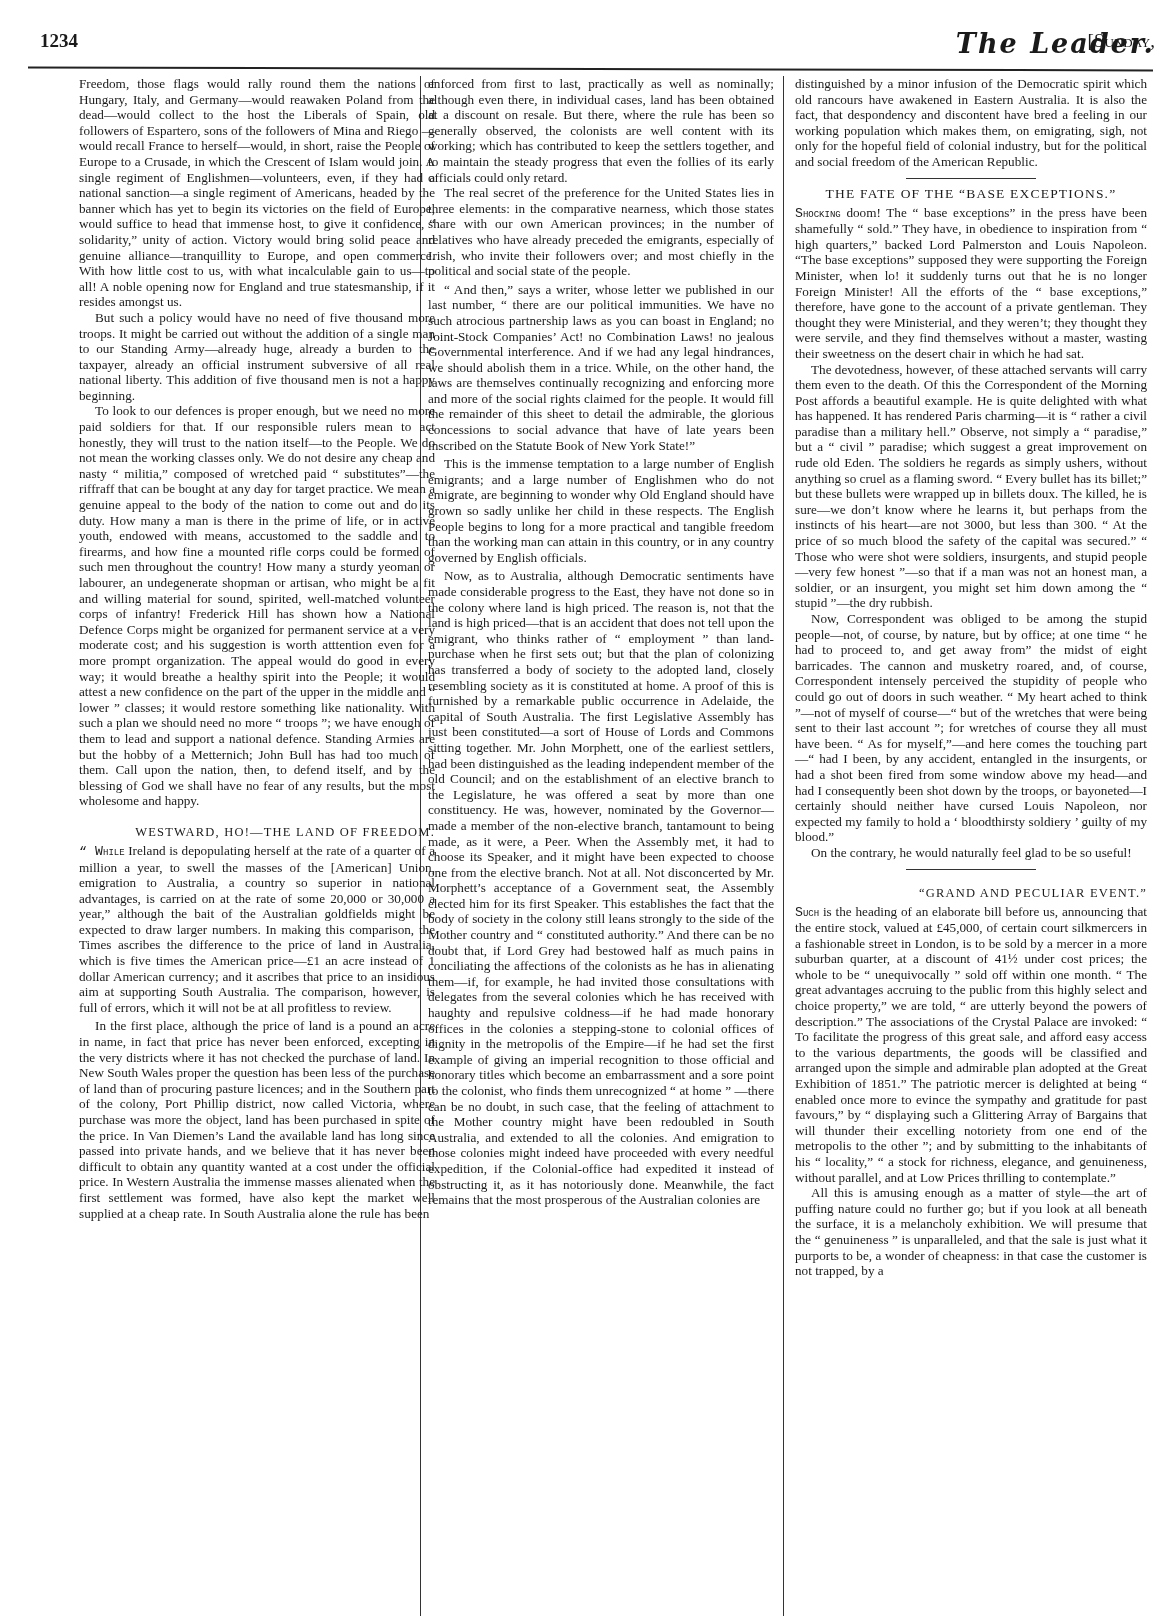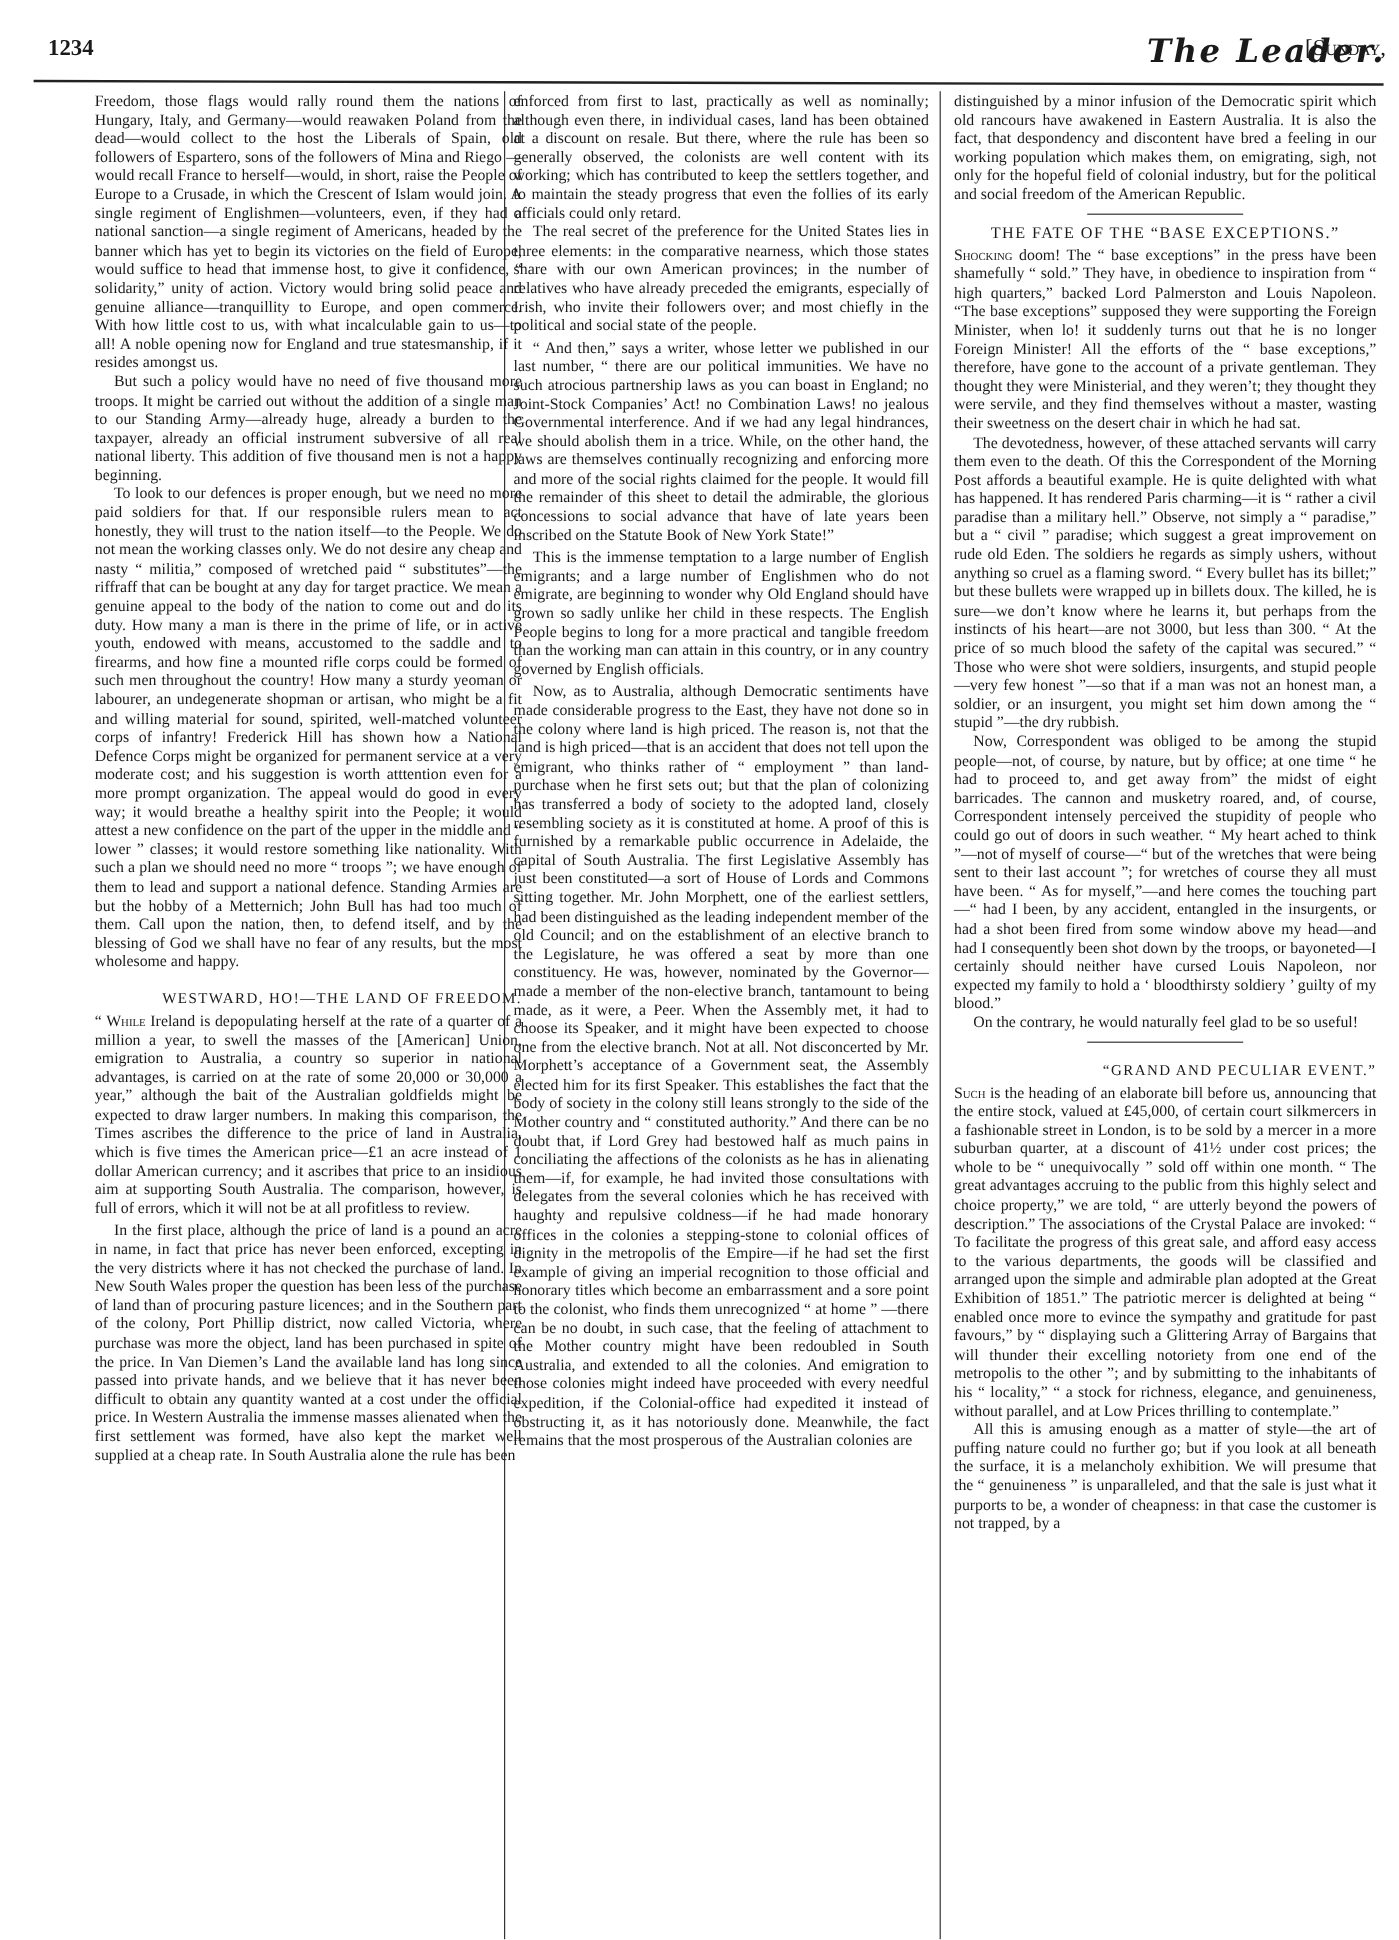--- a/index.html
+++ b/index.html
@@ -19,21 +19,21 @@
   .col p.noindent { text-indent: 0; }
   .col1 { left: 60px; width: 356px; margin-left: 19px; }
   .col2 { left: 428px; width: 346px; }
   .col3 { left: 795px; width: 352px; }
   .vrule { position: absolute; top: 76px; width: 0; border-left: 1.5px solid #333; }
   .vr1 { left: 420px; height: 1540px; }
   .vr2 { left: 783px; height: 1540px; }
   .heading { text-align: right; font-size: 12.5px; letter-spacing: 1.2px; margin: 16px 0 4px 0; line-height: 14px; }
   .heading.left { text-align: center; font-size: 13.5px; margin-top: 8px; }
   .sep { width: 130px; margin: 8px auto 6px auto; border-top: 1px solid #333; }
-  .sc { font-variant: small-caps; }
+  .sc { font-variant: small-caps; font-family: Liberation Mono, monospace; }
   .gap { height: 3px; }
 </style>
 </head>
 <body>
 
 <div class="masthead">
   <span class="page-num">1234</span>
   <span class="paper-title">The Leader.</span>
   <span class="day">[Sunday,</span>
 </div>

